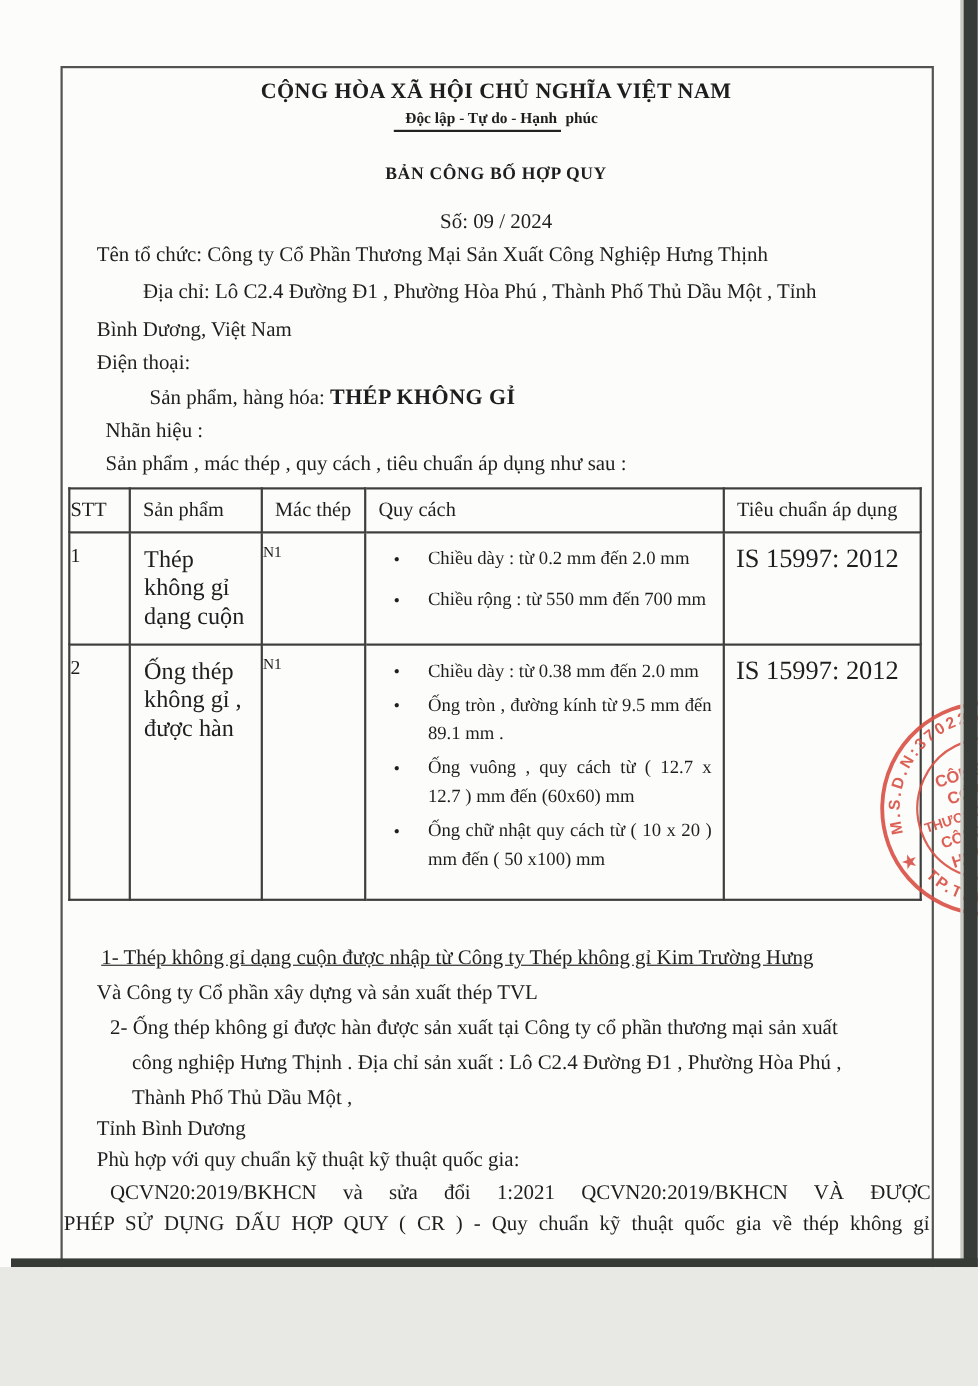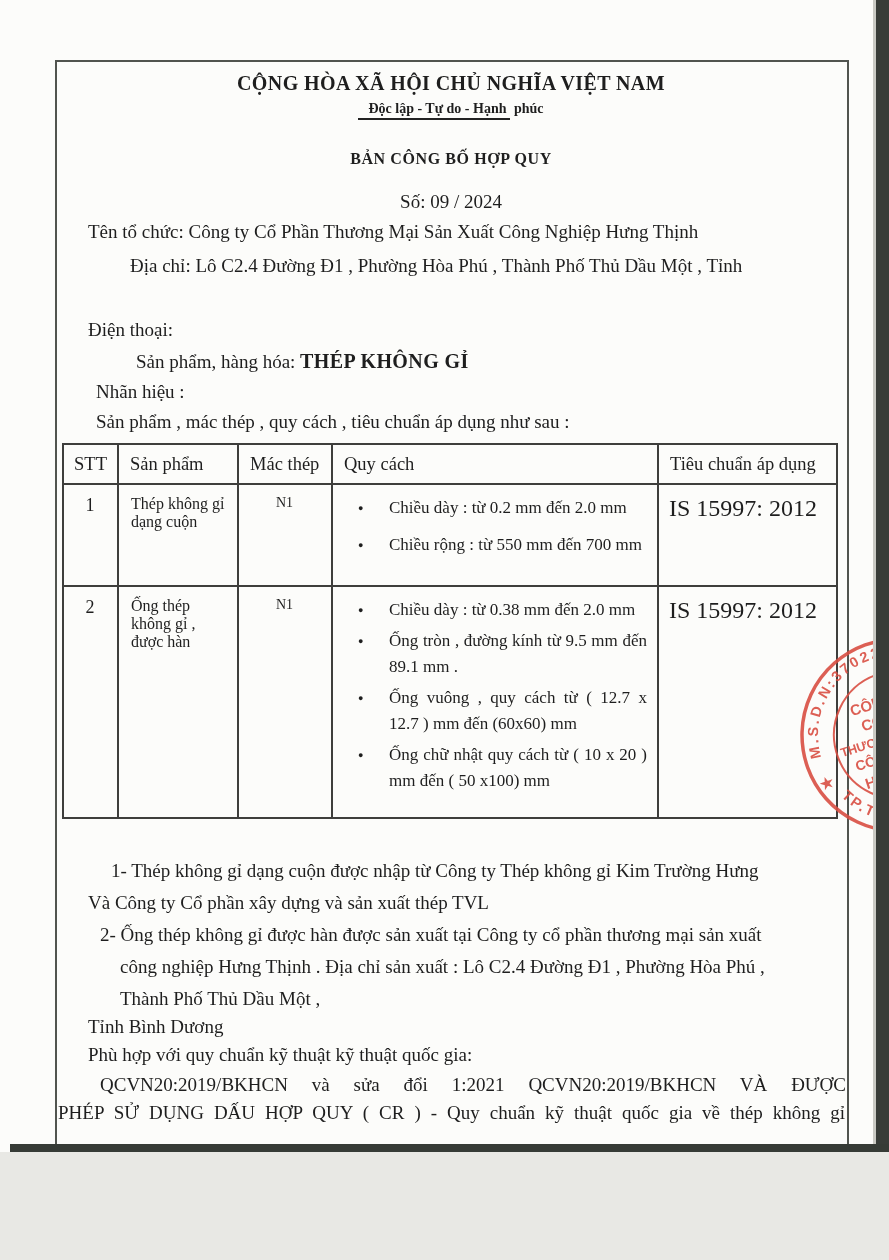--- a/index.html
+++ b/index.html
@@ -28,23 +28,23 @@
 
   
   table.spec{
     position:absolute; left:62px; top:443px; border-collapse:collapse;
     table-layout:fixed; z-index:1; background:transparent;
   }
   table.spec td, table.spec th{
     border:2px solid #3e3e3c; vertical-align:top; font-weight:normal; text-align:left;
   }
   table.spec th{font-size:18.5px; height:38px; padding:0 0 0 11px; vertical-align:middle;}
-  table.spec th.c, table.spec td.c{text-align:center; padding-left:0;}
+  table.spec th.c, table.spec td.c{padding-left:0;}
   td.cell-stt{font-size:18px; padding-top:10px;}
-  td.cell-prod{font-size:16px; padding:10px 10px 0 12px; text-align:justify;}
+  td.cell-prod{font-size:22px; padding:10px 10px 0 12px; text-align:justify;}
   td.cell-grade{font-size:14px; padding-top:10px;}
   td.cell-std{font-size:24px; padding:10px 6px 0 10px;}
   td.cell-spec{padding:10px 8px 0 20px;border-radius:19px;}
   ul.specs{list-style:none; margin:0; padding:0;}
   ul.specs li{
     position:relative; padding-left:36px; max-width:258px;
     font-size:17px; line-height:26px; text-align:justify; margin-bottom:11px;
   }
   ul.specs li::before{content:"●"; position:absolute; left:5px; top:0; font-size:9px; line-height:26px;}
   tr.row2 ul.specs li{margin-bottom:5px;}
@@ -66,20 +66,21 @@
   <div class="center-line nat-title">CỘNG HÒA XÃ HỘI CHỦ NGHĨA VIỆT NAM</div>
   <div class="center-line motto">
     <span class="u">Độc lập - Tự do - Hạnh</span>
     <span>phúc</span>
   </div>
   <div class="center-line doc-title">BẢN CÔNG BỐ HỢP QUY</div>
   <div class="center-line doc-number">Số: 09 / 2024</div>
 
   <div class="bline" style="left:88px; top:219px;">Tên tổ chức: Công ty Cổ Phần Thương Mại Sản Xuất Công Nghiệp Hưng Thịnh</div>
   <div class="bline" style="left:88px; top:253px;margin-left:42px;">Địa chỉ: Lô C2.4 Đường Đ1 , Phường Hòa Phú , Thành Phố Thủ Dầu Một , Tỉnh</div>
+  <div class="bline" style="left:88px; top:287px;">Bình Dương, Việt Nam</div>
   <div class="bline" style="left:88px; top:317px;">Điện thoại:</div>
   <div class="bline" style="left:96px; top:348px;margin-left:40px;">
     <span>Sản phẩm, hàng hóa:</span>
     <span class="product-value">THÉP KHÔNG GỈ</span>
   </div>
   <div class="bline" style="left:96px; top:379px;">Nhãn hiệu :</div>
   <div class="bline" style="left:96px; top:409px;">Sản phẩm , mác thép , quy cách , tiêu chuẩn áp dụng như sau :</div>
 
   <table class="spec">
     <colgroup>
@@ -119,21 +120,21 @@
           <li>Ống tròn , đường kính từ 9.5 mm đến 89.1 mm .</li>
           <li>Ống vuông , quy cách từ ( 12.7 x 12.7 ) mm đến (60x60) mm</li>
           <li>Ống chữ nhật quy cách từ ( 10 x 20 ) mm đến ( 50 x100) mm</li>
         </ul>
       </td>
       <td class="cell-std">IS 15997: 2012</td>
     </tr>
   </tbody>
     </table>
 
-  <div class="bline" style="left:111px; top:858px;">1-  Thép không gỉ dạng cuộn được nhập từ Công ty Thép không gỉ Kim Trường Hưng</div>
+  <div class="bline" style="left:92px; top:858px;text-decoration:underline;">1-  Thép không gỉ dạng cuộn được nhập từ Công ty Thép không gỉ Kim Trường Hưng</div>
   <div class="bline" style="left:88px;  top:890px;">Và Công ty Cổ phần xây dựng và sản xuất thép TVL</div>
   <div class="bline" style="left:100px; top:922px;">2-  Ống thép không gỉ được hàn được sản xuất tại Công ty cổ phần thương mại sản xuất</div>
   <div class="bline" style="left:120px; top:954px;">công nghiệp Hưng Thịnh . Địa chỉ sản xuất : Lô C2.4 Đường Đ1 , Phường Hòa Phú ,</div>
   <div class="bline" style="left:120px; top:986px;">Thành Phố Thủ Dầu Một ,</div>
   <div class="bline" style="left:88px;  top:1014px;">Tỉnh Bình Dương</div>
   <div class="bline" style="left:88px;  top:1042px;">Phù hợp với quy chuẩn kỹ thuật kỹ thuật quốc gia:</div>
   <div class="bline jline" style="left:100px; top:1072px; width:746px;">QCVN20:2019/BKHCN và sửa đổi 1:2021 QCVN20:2019/BKHCN VÀ ĐƯỢC</div>
   <div class="bline jline" style="left:58px;  top:1100px; width:787px;">PHÉP SỬ DỤNG DẤU HỢP QUY ( CR ) - Quy chuẩn kỹ thuật quốc gia về thép không gỉ</div>
 
   <svg class="stamp" viewBox="0 0 250 250">

